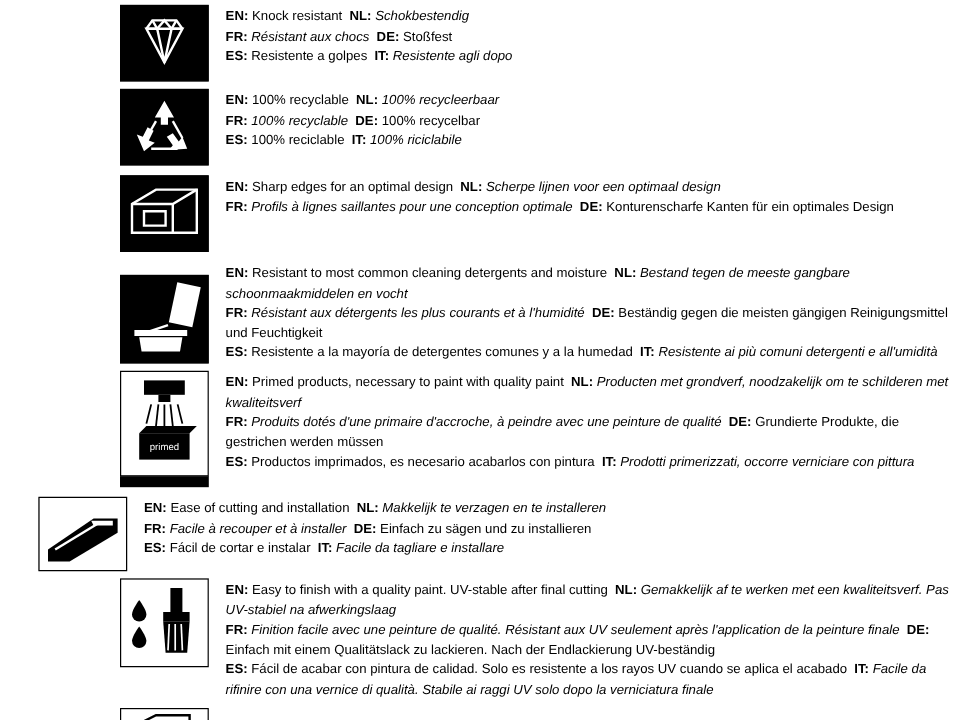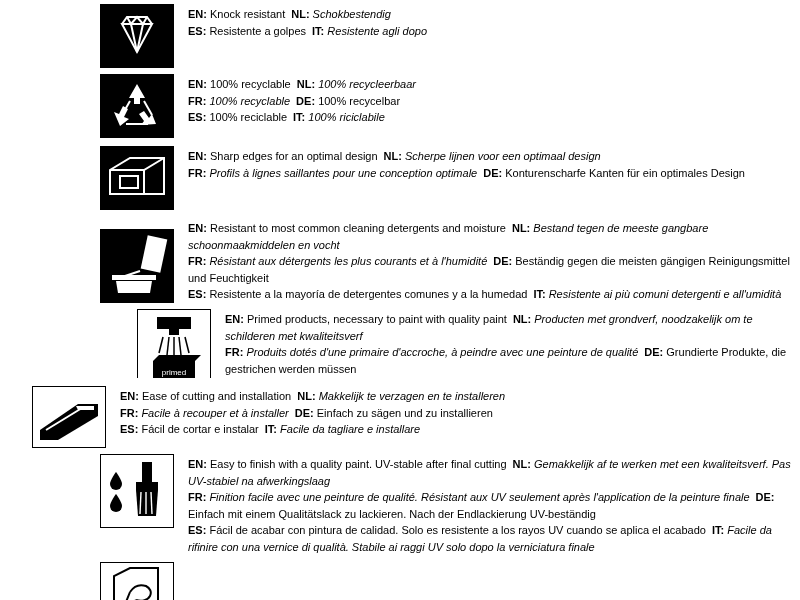--- a/index.html
+++ b/index.html
@@ -66,21 +66,21 @@
   }
   
   .r0 { margin-top: 4px; }
   .r1 { margin-top: 6px; justify-content: space-between; }
   .r2 { margin-top: 8px; }
   .r3 { margin-top: 8px; align-items: flex-end; }
   .r4 { margin-top: 6px; }
   .r5 { margin-top: 8px; padding-left: 32px; }
   .r6 { margin-top: 6px; }
   .r7 { margin-top: 6px; }
-  .r4 .icon-cell { height: 69px; margin-left: 37px; }
+  .r4 .icon-cell { height: 97px; }
   .r4 .icon-cell svg { height: 88px; }
   .r6 .icon-cell { height: 74px; }
   .r6 .icon-cell svg { height: 74px; }
   .r3 .icon-cell { height: 74px; }
   .r3 .icon-cell svg { height: 74px; }
   .r5 .icon-cell { height: 62px; }
   .r5 .icon-cell svg { height: 62px; }
   .r7 .icon-cell { height: 58px; }
   .r7 .icon-cell svg { height: 58px; }
 </style>
@@ -96,20 +96,21 @@
         <g fill="none" stroke="#fff" stroke-width="2">
           <path d="M22 20 L52 20 L37 48 Z"></path>
           <path d="M22 20 L27 13 L47 13 L52 20"></path>
           <path d="M27 13 L31 20 L37 13 L43 20 L47 13"></path>
           <path d="M22 20 L31 20 L37 48 L43 20 L52 20"></path>
         </g>
       </svg>
     </div>
     <div class="text-cell">
       <div class="seg"><span class="lang">EN:</span> <span class="val">Knock resistant</span><span class="gap"></span><span class="lang">NL:</span> <span class="val ital">Schokbestendig</span></div>
+      <div class="seg"><span class="lang">FR:</span> <span class="val ital">Résistant aux chocs</span><span class="gap"></span><span class="lang">DE:</span> <span class="val">Stoßfest</span></div>
       <div class="seg"><span class="lang">ES:</span> <span class="val">Resistente a golpes</span><span class="gap"></span><span class="lang">IT:</span> <span class="val ital">Resistente agli dopo</span></div>
     </div>
   </div>
 
   <div class="row r1">
     <div class="icon-cell">
       <svg viewBox="0 0 74 64" xmlns="http://www.w3.org/2000/svg">
         <rect x="0" y="0" width="74" height="64" fill="#000"></rect>
         <g fill="#fff">
           <path d="M37 10 L45 24 L40 24 L40 30 L34 30 L34 24 L29 24 Z"></path>
@@ -188,20 +189,21 @@
         <g fill="#000">
           <rect x="16" y="52" width="42" height="22"></rect>
           <polygon points="16,52 58,52 64,46 22,46"></polygon>
         </g>
         <text x="37" y="66" fill="#fff" font-family="Liberation Sans, sans-serif" font-size="8" text-anchor="middle">primed</text>
       </svg>
     </div>
     <div class="text-cell">
       <div class="seg"><span class="lang">EN:</span> <span class="val">Primed products, necessary to paint with quality paint</span><span class="gap"></span><span class="lang">NL:</span> <span class="val ital">Producten met grondverf, noodzakelijk om te schilderen met kwaliteitsverf</span></div>
       <div class="seg"><span class="lang">FR:</span> <span class="val ital">Produits dotés d'une primaire d'accroche, à peindre avec une peinture de qualité</span><span class="gap"></span><span class="lang">DE:</span> <span class="val">Grundierte Produkte, die gestrichen werden müssen</span></div>
+      <div class="seg"><span class="lang">ES:</span> <span class="val">Productos imprimados, es necesario acabarlos con pintura</span><span class="gap"></span><span class="lang">IT:</span> <span class="val ital">Prodotti primerizzati, occorre verniciare con pittura</span></div>
     </div>
   </div>
 
   <div class="row r5">
     <div class="icon-cell">
       <svg viewBox="0 0 74 62" xmlns="http://www.w3.org/2000/svg">
         <rect x="0" y="0" width="74" height="62" fill="#fff"></rect>
         <rect x="0" y="0" width="74" height="62" fill="none" stroke="#000" stroke-width="2"></rect>
         <g fill="#000">
           <polygon points="8,44 46,18 66,18 66,30 26,54 8,54"></polygon>

